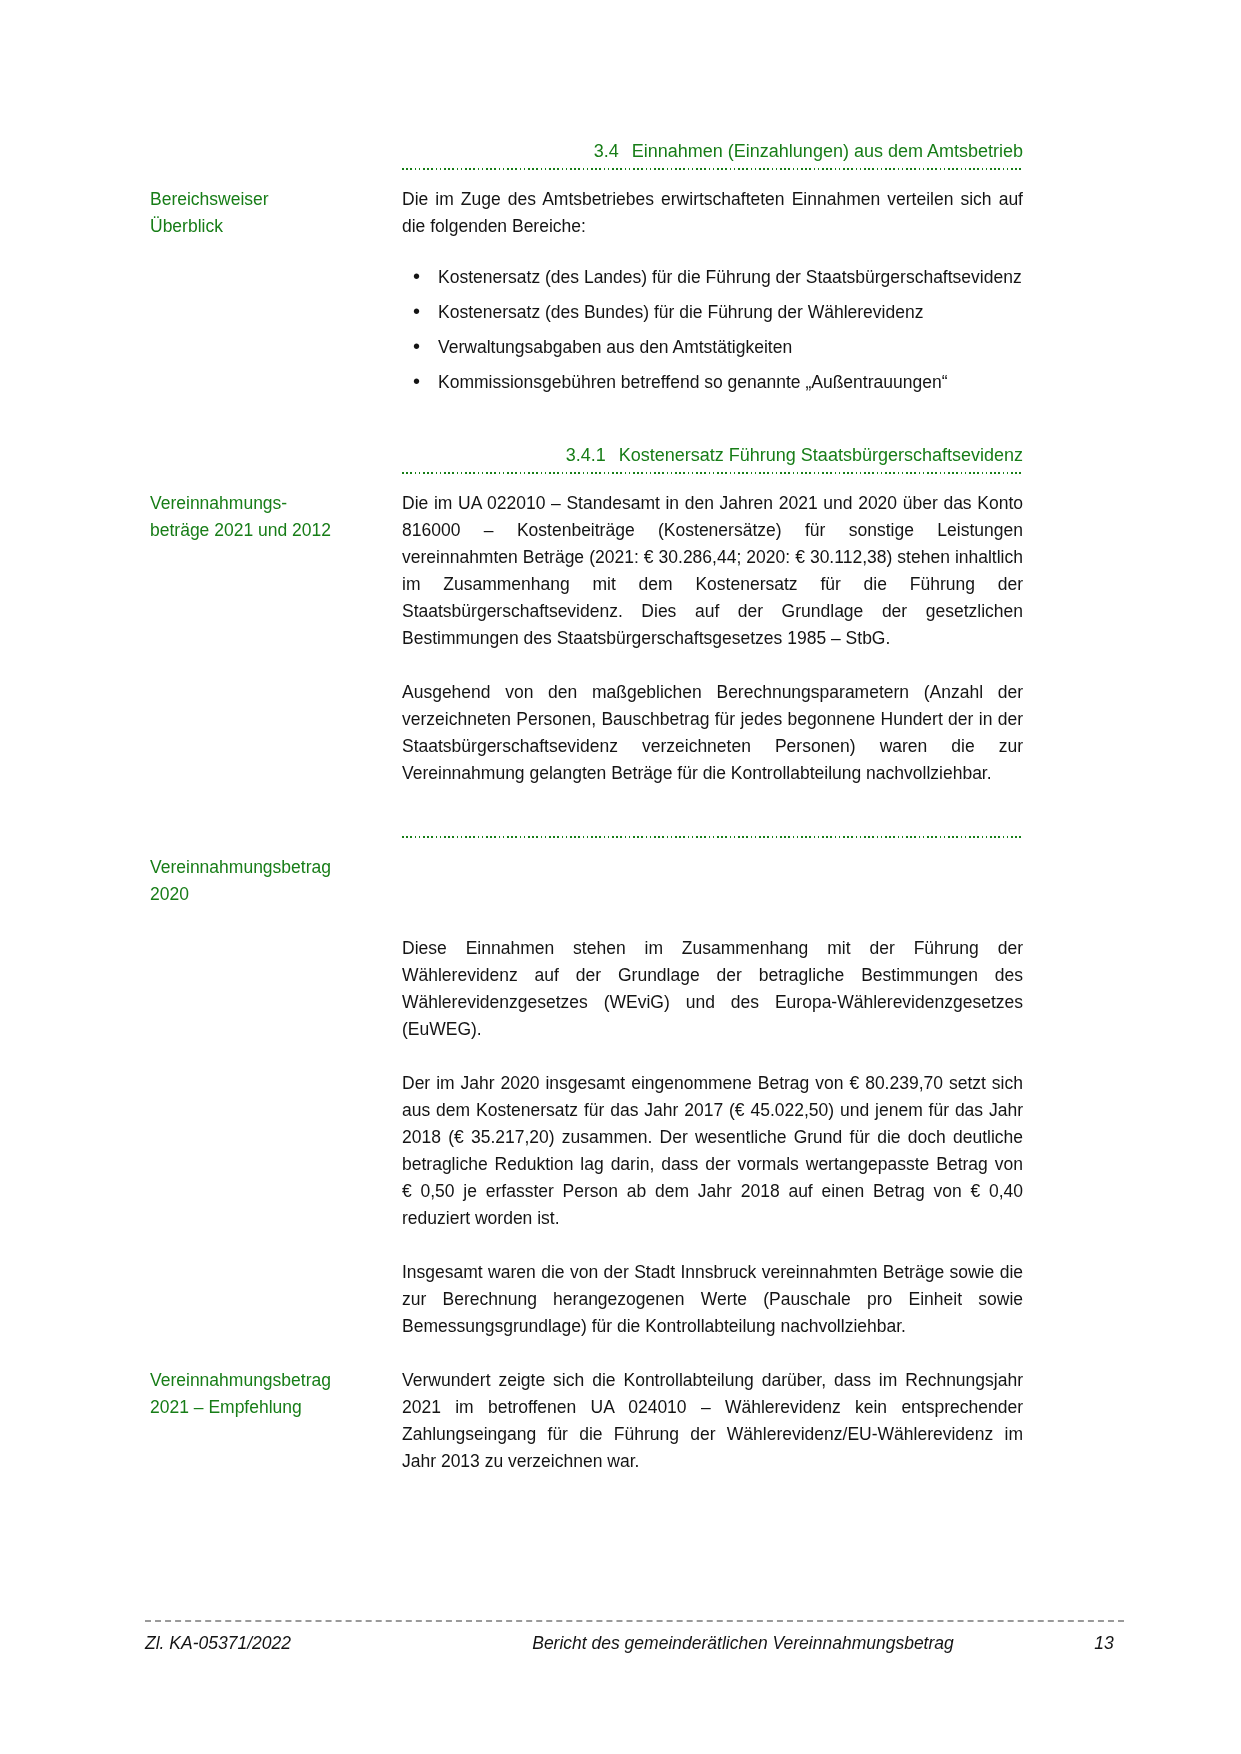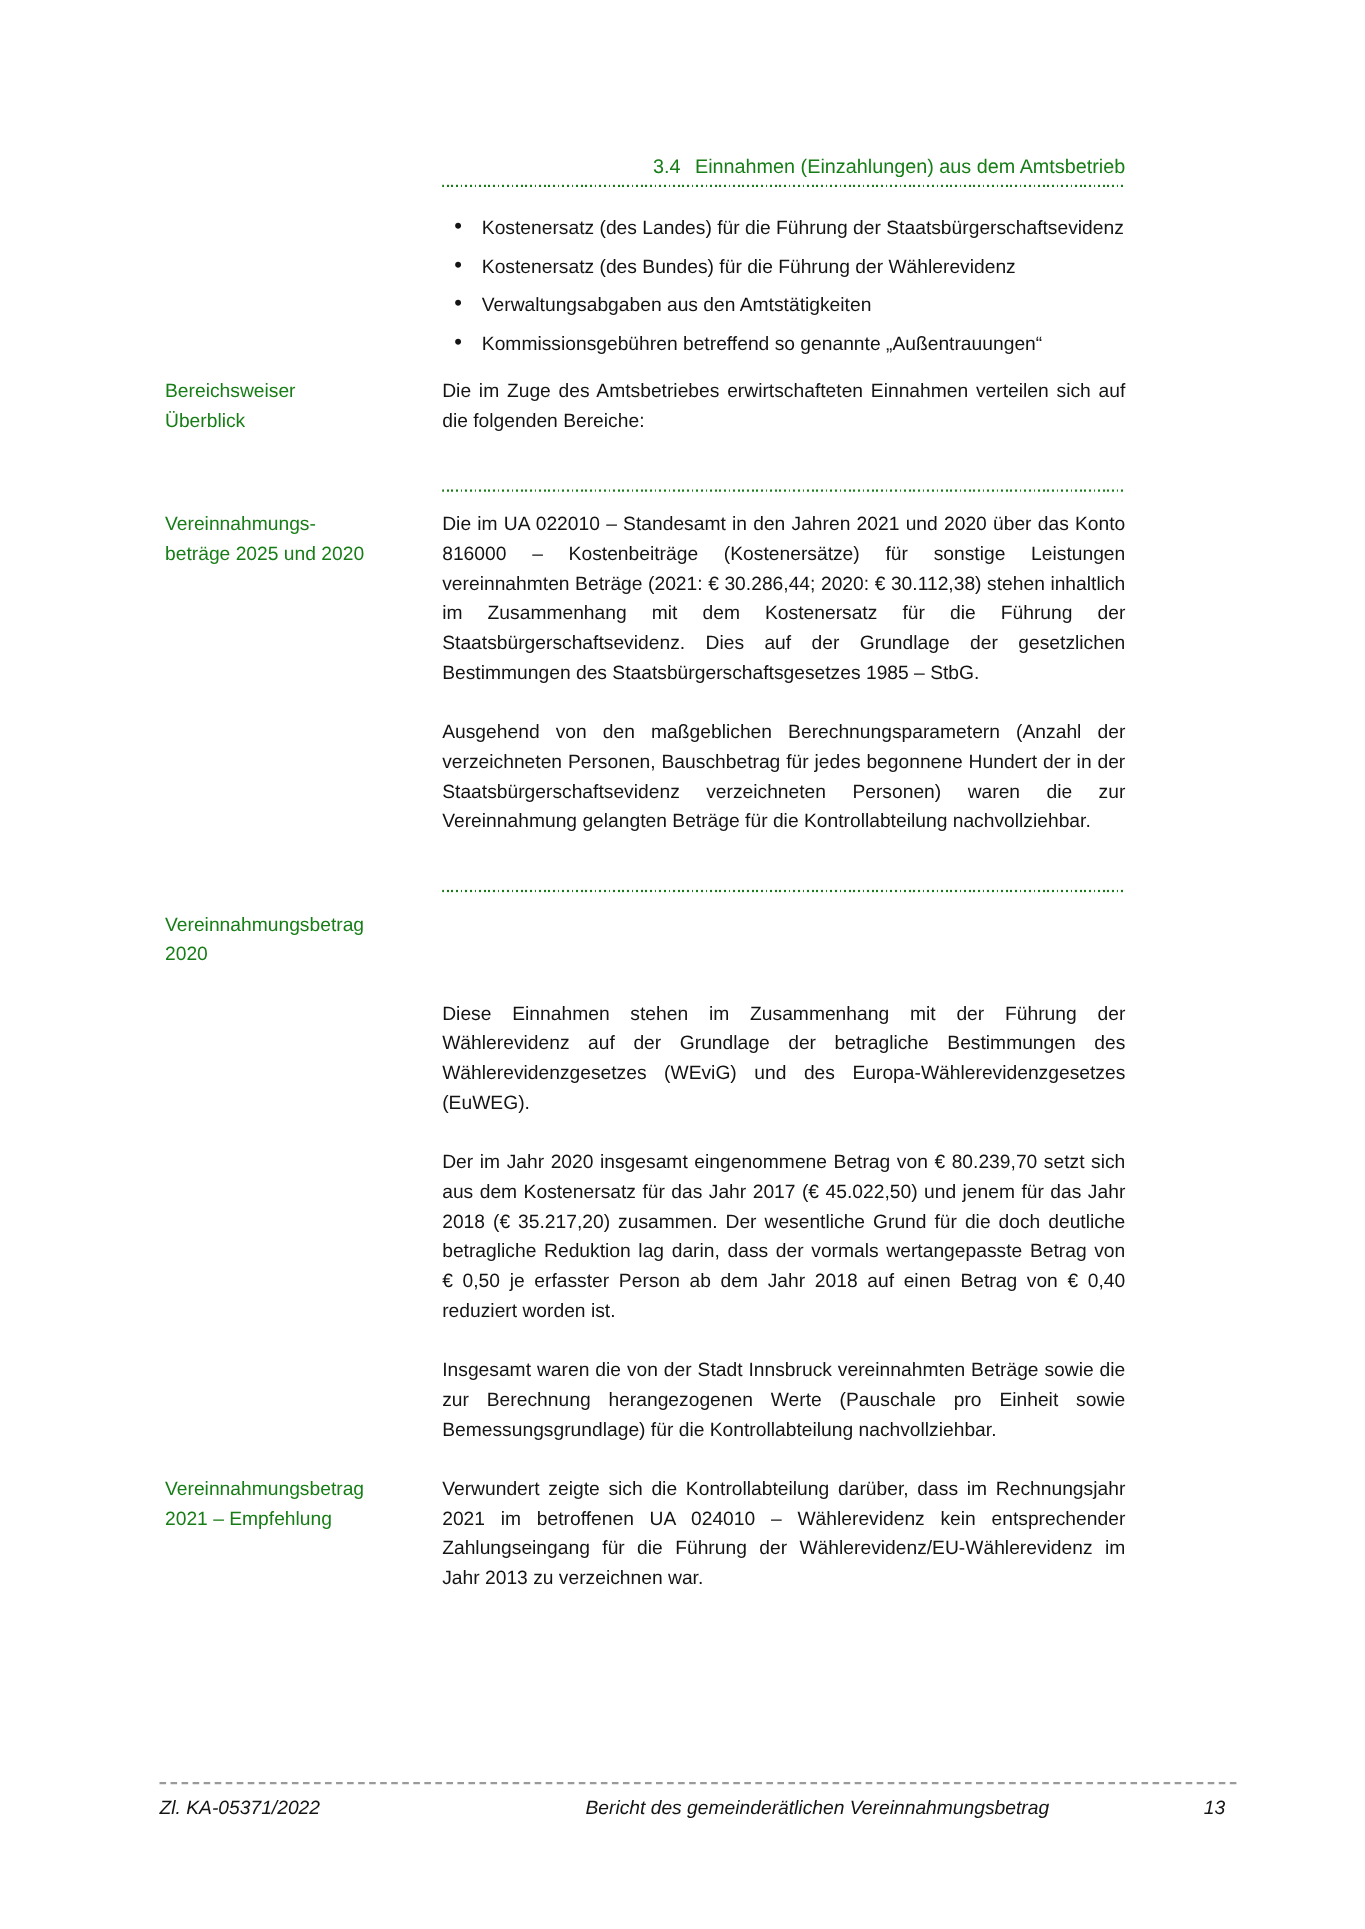--- a/index.html
+++ b/index.html
@@ -105,45 +105,48 @@
 
     <div class="row">
       <div class="sec-heading">
         <div class="h-line">
           <span class="h-num">3.4</span><span>Einnahmen (Einzahlungen) aus dem Amtsbetrieb</span>
         </div>
         <div class="dotline"></div>
       </div>
     </div>
 
+    <div class="row after-heading">
+      <div class="note">Bereichsweiser
+Überblick</div>
+      <p class="body-text">Die im Zuge des Amtsbetriebes erwirtschafteten Einnahmen verteilen sich auf die folgenden Bereiche:</p>
+    </div>
+
     <div class="row">
       <div class="note"></div>
       <ul class="bullets">
         <li>Kostenersatz (des Landes) für die Führung der Staatsbürgerschafts­evidenz</li>
         <li>Kostenersatz (des Bundes) für die Führung der Wählerevidenz</li>
         <li>Verwaltungsabgaben aus den Amtstätigkeiten</li>
         <li>Kommissionsgebühren betreffend so genannte „Außentrauungen“</li>
       </ul>
     </div>
 
-    <div class="row after-heading">
-      <div class="note">Bereichsweiser
-Überblick</div>
-      <p class="body-text">Die im Zuge des Amtsbetriebes erwirtschafteten Einnahmen verteilen sich auf die folgenden Bereiche:</p>
-    </div>
-
     <div class="row mt-section">
       <div class="sec-heading">
+        <div class="h-line">
+          <span class="h-num">3.4.1</span><span>Kostenersatz Führung Staatsbürgerschaftsevidenz</span>
+        </div>
         <div class="dotline"></div>
       </div>
     </div>
 
     <div class="row after-heading">
       <div class="note">Vereinnahmungs-
-beträge 2025 und 2020</div>
+beträge 2021 und 2012</div>
       <p class="body-text">Die im UA 022010 – Standesamt in den Jahren 2021 und 2020 über das Konto 816000 – Kostenbeiträge (Kostenersätze) für sonstige Leistungen vereinnahmten Beträge (2021: €&nbsp;30.286,44; 2020: €&nbsp;30.112,38) stehen inhaltlich im Zusammenhang mit dem Kostenersatz für die Führung der Staatsbürgerschaftsevidenz. Dies auf der Grundlage der gesetzlichen Bestimmungen des Staatsbürgerschaftsgesetzes 1985 – StbG.</p>
     </div>
 
     <div class="row mt-para">
       <div class="note"></div>
       <p class="body-text">Ausgehend von den maßgeblichen Berechnungsparametern (Anzahl der verzeichneten Personen, Bauschbetrag für jedes begonnene Hundert der in der Staatsbürgerschaftsevidenz verzeichneten Personen) waren die zur Vereinnahmung gelangten Beträge für die Kontrollabteilung nachvollziehbar.</p>
     </div>
 
     <div class="row mt-section">
       <div class="sec-heading">

